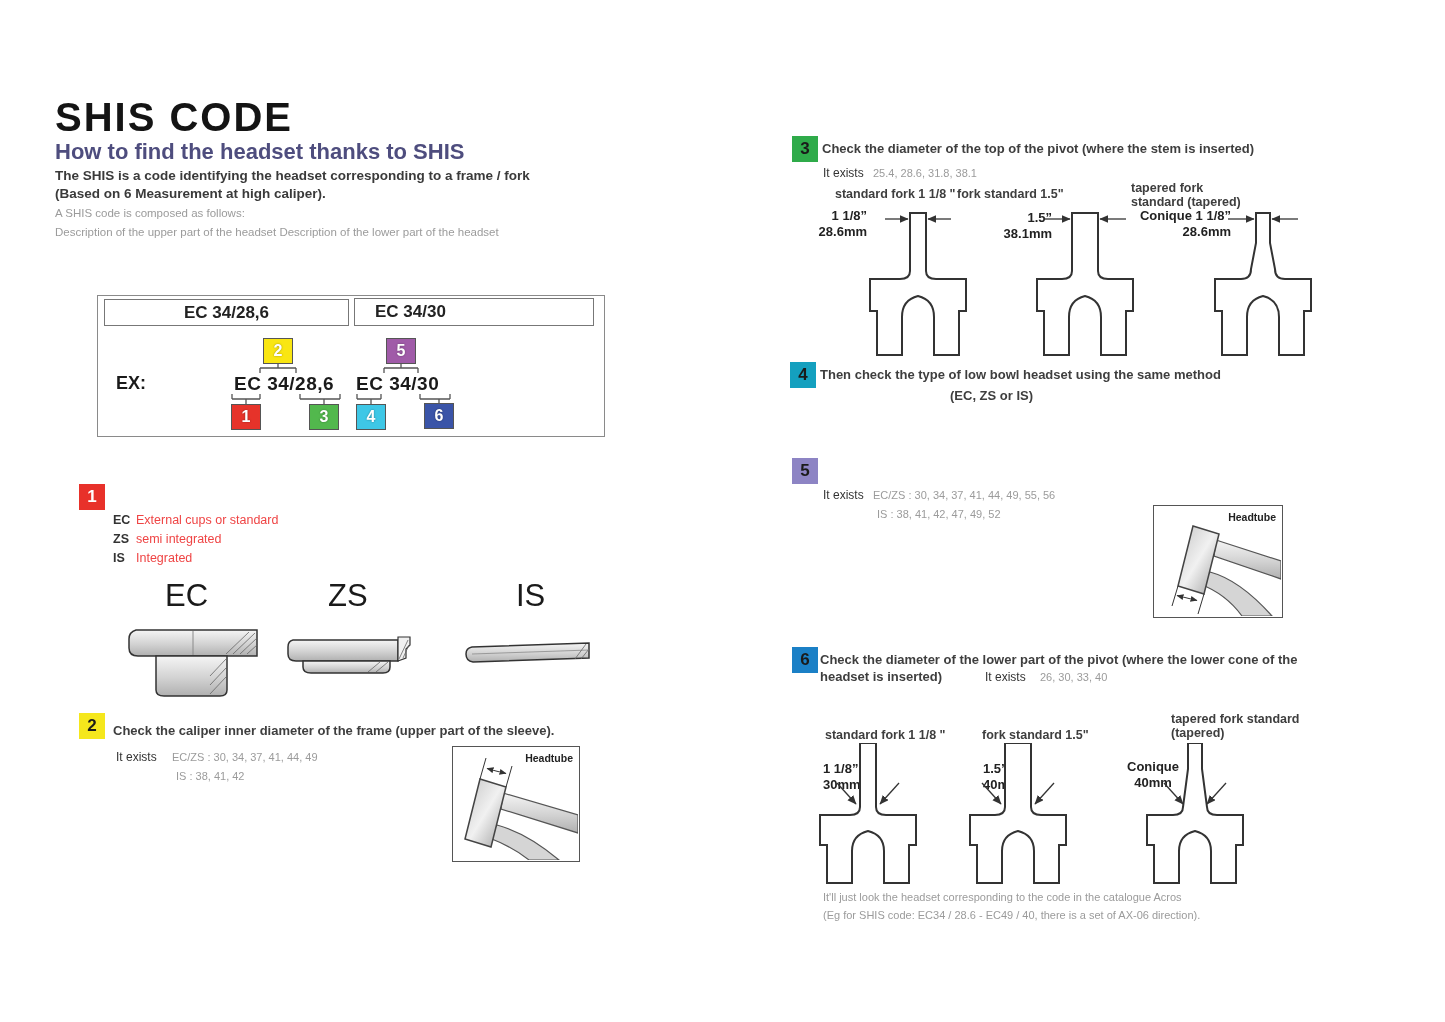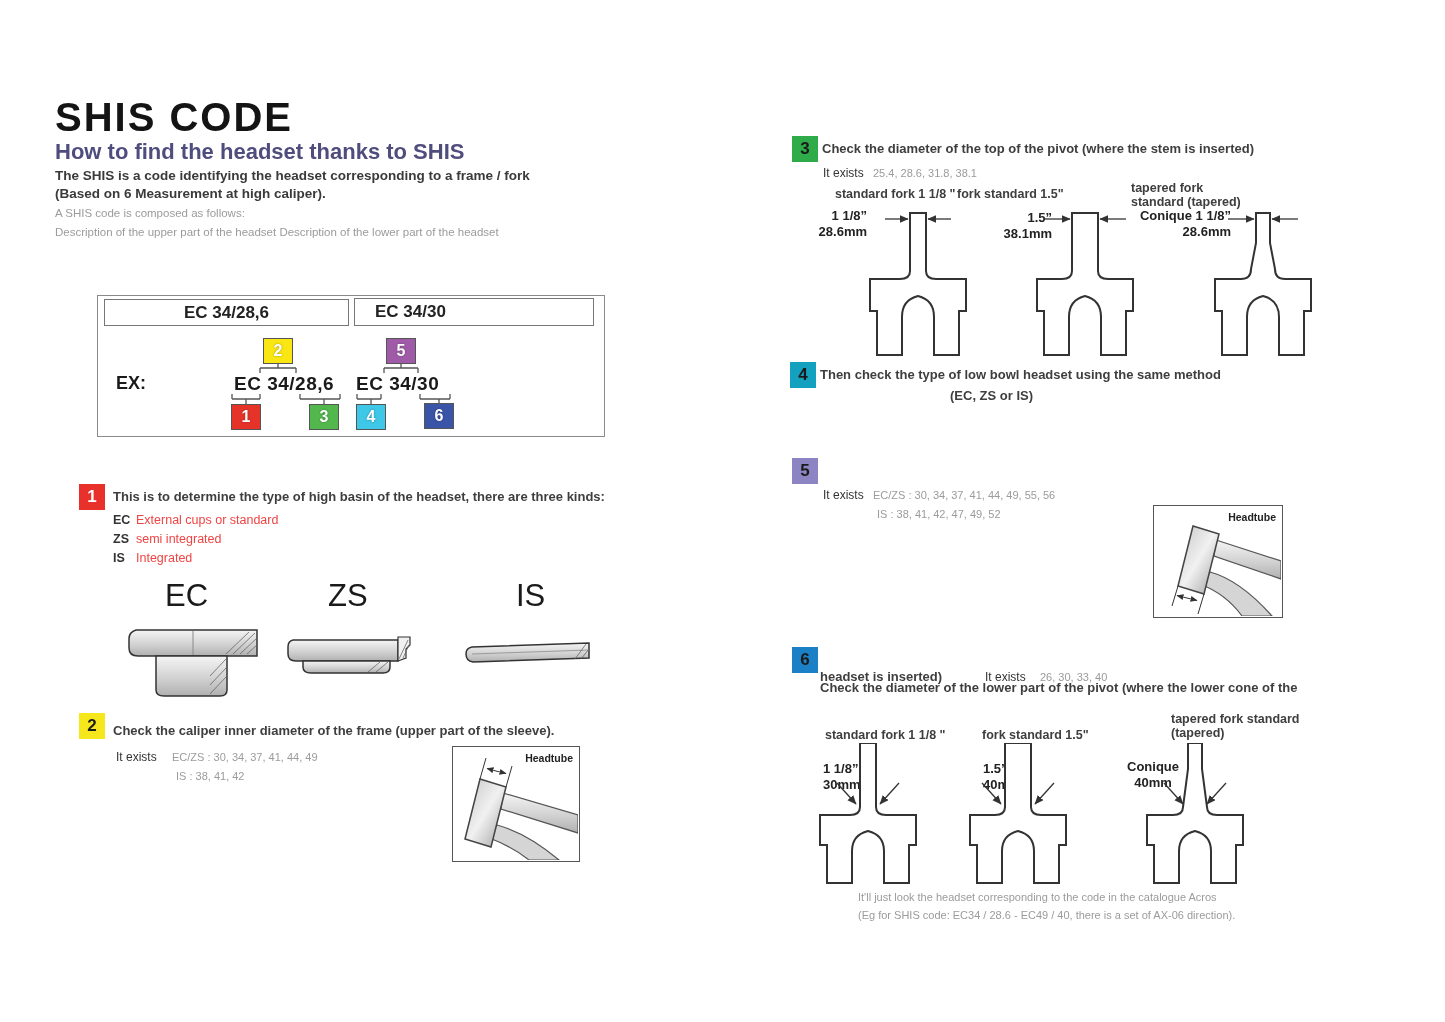--- a/index.html
+++ b/index.html
@@ -31,21 +31,21 @@
   .def-row { display:flex; font-size:12.5px; }
   .def-abbr { font-weight:bold; color:#333; width:23px; }
   .def-text { color:#ef4444; }
   .cup-label { font-size:31px; color:#1a1a1a; }
   .fork-label { font-size:12.5px; font-weight:bold; color:#3e3e3e; line-height:14px; }
   .dims { font-size:13px; font-weight:600; color:#222; line-height:16px; }
   .dims.r { text-align:right; }
   .dims.c { text-align:center; }
   .ht-box { border:1.5px solid #555; background:#fff; }
   .ht-label { position:absolute; top:5px; right:6px; font-size:10.5px; font-weight:bold; color:#222; }
-  .footnote { font-size:11px; color:#9b9b9b;margin-left:35px; }
+  .footnote { font-size:11px; color:#9b9b9b; }
   svg { display:block; }
 </style>
 </head>
 <body>
 
 <svg width="0" height="0" style="position:absolute">
   <defs>
     <marker id="ah" markerWidth="8" markerHeight="8" refX="6.5" refY="3" orient="auto">
       <path d="M0,0 L7,3 L0,6 Z" fill="#333"></path>
     </marker>
@@ -95,21 +95,20 @@
     <div class="abs ex-code" style="left:136px; top:77px;">EC 34/28,6</div>
     <div class="abs ex-code" style="left:258px; top:77px;">EC 34/30</div>
 
     <div class="abs mk" style="left: 133px; top: 108px; background-color: rgb(230, 51, 42);">1</div>
     <div class="abs mk" style="left: 211px; top: 108px; background-color: rgb(82, 184, 77);">3</div>
     <div class="abs mk" style="left: 258px; top: 108px; background-color: rgb(62, 199, 230);">4</div>
     <div class="abs mk" style="left: 326px; top: 107px; background-color: rgb(58, 84, 168);">6</div>
   </div>
 
   <div class="abs num-sq white" style="left: 79px; top: 484px; background-color: rgb(232, 49, 42);">1</div>
-  <div class="abs heading" style="left:113px; top:488px;">This is to determine the type of high basin of the headset, there are three kinds:</div>
 
   <div class="abs def-row" style="left:113px; top:513px;">
     <span class="def-abbr">EC</span>
     <span class="def-text">External cups or standard</span>
   </div>
   <div class="abs def-row" style="left:113px; top:532px;">
     <span class="def-abbr">ZS</span>
     <span class="def-text">semi integrated</span>
   </div>
   <div class="abs def-row" style="left:113px; top:551px;">
@@ -231,21 +230,21 @@
       <g stroke="#333" stroke-width="1">
         <line x1="24" y1="80" x2="18" y2="100"></line>
         <line x1="50" y1="88" x2="44" y2="108"></line>
         <line x1="33" y1="92" x2="23" y2="89.5" marker-end="url(#ah)"></line>
         <line x1="33" y1="92" x2="43" y2="94.5" marker-end="url(#ah)"></line>
       </g>
     </svg>
   </div>
 
   <div class="abs num-sq" style="left: 792px; top: 647px; background-color: rgb(27, 128, 198);">6</div>
-  <div class="abs heading" style="left:820px; top:651px;margin-top:28px;">Check the diameter of the lower part of the pivot (where the lower cone of the</div>
+  <div class="abs heading" style="left:820px; top:651px;">Check the diameter of the lower part of the pivot (where the lower cone of the</div>
   <div class="abs heading" style="left:820px; top:668px;">headset is inserted)</div>
   <div class="abs it-exists" style="left:985px; top:670px;">It exists</div>
   <div class="abs values" style="left:1040px; top:671px;">26, 30, 33, 40</div>
 
   <div class="abs fork-label" style="left:825px; top:728px;">standard fork 1 1/8 "</div>
   <div class="abs fork-label" style="left:982px; top:728px;">fork standard 1.5"</div>
   <div class="abs fork-label" style="left:1132px; top:712px;margin-left:39px;">
     <div>tapered fork standard</div>
     <div>(tapered)</div>
   </div>

